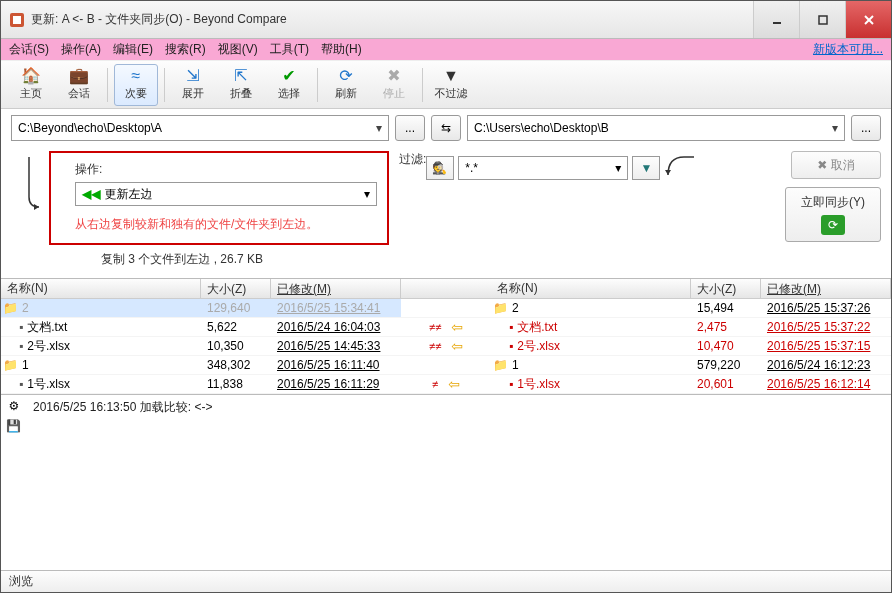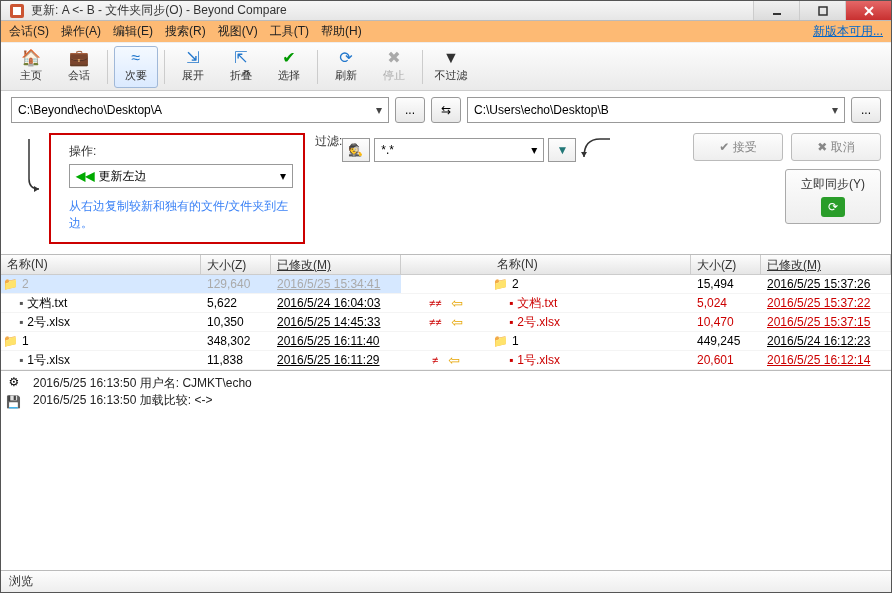--- a/index.html
+++ b/index.html
@@ -1,53 +1,53 @@
 <!DOCTYPE html>
 <html><head>
 <meta charset="utf-8">
 <style>
 * { box-sizing: border-box; margin: 0; padding: 0; font-family: "Microsoft YaHei", "SimSun", Tahoma, sans-serif; font-size: 12px; }
 body { background: #fff; width: 892px; height: 593px; overflow: hidden; border: 1px solid #555; display: flex; flex-direction: column; }
 
 
-.titlebar { height: 20px; background: linear-gradient(#f7f7f7,#e6e6e6); display: flex; align-items: center; padding-left: 8px; border-bottom: 1px solid #bbb; }
+.titlebar { height: 38px; background: linear-gradient(#f7f7f7,#e6e6e6); display: flex; align-items: center; padding-left: 8px; border-bottom: 1px solid #bbb; }
 .titlebar .icon { width: 16px; height: 16px; margin-right: 6px; }
 .titlebar .title { color: #333; flex: 1; }
 .winbtns { display: flex; height: 100%; }
 .winbtn { width: 46px; display: flex; align-items: center; justify-content: center; border-left: 1px solid #ccc; background: linear-gradient(#f0f0f0,#dcdcdc); cursor: pointer; }
 .winbtn.close { background: linear-gradient(#e56767,#c83030); color: #fff; }
 
 
-.menubar { height: 22px; display: flex; align-items: center; padding: 0 8px; color: #222; background: #fdba74; border-bottom: 1px solid #eee; }
+.menubar { height: 22px; display: flex; align-items: center; padding: 0 8px; color: #222; background: #f9a8d4; border-bottom: 1px solid #eee; }
 .menubar span { margin-right: 12px; cursor: default; }
 .menubar .upd { margin-left: auto; color: #0066cc; text-decoration: underline; }
 
 
 .toolbar { height: 48px; display: flex; align-items: center; padding: 2px 6px; background: linear-gradient(#fdfdfd,#eaeaea); border-bottom: 1px solid #ccc; gap: 0; }
 .tbtn { width: 44px; height: 42px; display: flex; flex-direction: column; align-items: center; justify-content: center; margin: 0 2px; border: 1px solid transparent; border-radius: 3px; cursor: pointer; color: #333; }
 .tbtn.active { border-color: #a0b8d8; background: linear-gradient(#f4f9ff,#dbeaff); }
 .tbtn.disabled { color: #aaa; }
 .tbtn .ico { font-size: 16px; line-height: 1; }
 .tbtn .lbl { font-size: 11px; margin-top: 2px; }
 .tsep { width: 1px; height: 34px; background: #ccc; margin: 0 4px; }
 
 
 .pathrow { display: flex; align-items: center; padding: 6px 10px; gap: 6px; background: #fff; }
 .pathbox { flex: 1; height: 26px; border: 1px solid #999; background: #fff; display: flex; align-items: center; padding: 0 6px; position: relative; }
 .pathbox .dd { margin-left: auto; color: #444; }
 .sqbtn { width: 30px; height: 26px; border: 1px solid #999; border-radius: 3px; background: linear-gradient(#fdfdfd,#e8e8e8); display: flex; align-items: center; justify-content: center; cursor: pointer; }
 
 
 .mid { display: flex; padding: 4px 10px 10px 10px; gap: 6px; }
-.opbox { border: 2px solid #c00; padding: 8px 10px 10px 18px; width: 256px; position: relative; }
+.opbox { border: 2px solid #c00; padding: 8px 10px 10px 24px; width: 340px; position: relative; }
 .opbox .lab { color: #333; margin-bottom: 4px; }
 .opsel { height: 24px; border: 1px solid #999; background: #fff; display: flex; align-items: center; padding: 0 6px; margin-bottom: 10px; }
 .opsel .grn { color: #0a0; font-weight: bold; margin-right: 4px; }
 .opsel .dd { margin-left: auto; }
-.opbox .desc { color: #3b82f6; }
+.opbox .desc { color: #ef4444; }
 .copyline { margin: 6px 0 0 52px; color: #333; }
 
 .filterarea { display: flex; align-items: flex-start; gap: 6px; margin-left: 4px; }
 .filterarea .col { display: flex; }
 .filterarea .lab { color: #333; margin-bottom: 4px; }
 .filtrow { display: flex; align-items: center; gap: 4px; }
 .mask { width: 28px; height: 24px; border: 1px solid #999; background: linear-gradient(#fdfdfd,#eee); display:flex; align-items:center; justify-content:center; }
 .filterin { width: 170px; height: 24px; border: 1px solid #999; background: #fff; padding: 0 6px; display:flex; align-items:center; position:relative; }
 .filterin .dd { margin-left:auto; }
 .funnel { width: 28px; height: 24px; border: 1px solid #999; background: linear-gradient(#fdfdfd,#eee); display:flex; align-items:center; justify-content:center; cursor:pointer; }
@@ -202,20 +202,21 @@
   <div>
     <div class="opbox">
       <div class="lab">操作:</div>
       <div class="opsel">
         <span class="grn">◀◀</span>
         <span>更新左边</span>
         <span class="dd">▾</span>
       </div>
       <div class="desc">从右边复制较新和独有的文件/文件夹到左边。</div>
     </div>
+    <div class="copyline">复制 3 个文件到左边 , 26.7 KB</div>
   </div>
 
   <div class="filterarea">
     <div class="col">
       <div class="lab">过滤:</div>
       <div class="filtrow">
         <div class="mask">
             <span>🕵</span>
           </div>
         <div class="filterin">
@@ -228,21 +229,20 @@
         <svg width="40" height="34">
             <path d="M4 24 Q4 6 20 6 L30 6" fill="none" stroke="#333" stroke-width="1.5"></path>
             <path d="M4 24 l-3 -5 l6 0 z" fill="#333"></path>
           </svg>
       </div>
     </div>
   </div>
 
   <div class="rtbuttons">
     <div class="rtrow">
-      <div class="bigbtn">✔ 接受</div>
       <div class="bigbtn">✖ 取消</div>
     </div>
     <div class="syncbtn">
       <span>立即同步(Y)</span>
       <span class="ico">⟳</span>
     </div>
   </div>
 </div>
 
 <div class="gridwrap">
@@ -331,55 +331,54 @@
             <span class="">2</span>
           </div>
           <div class="c cz ">15,494</div>
           <div class="c cm ">2016/5/25 15:37:26</div>
         </div>
         <div class="r">
           <div class="c cn" style="padding-left:18px">
             <span style="color:#c00">▪</span> 
             <span class="red">文档.txt</span>
           </div>
-          <div class="c cz red">5,024</div>
+          <div class="c cz red">2,475</div>
           <div class="c cm red">2016/5/25 15:37:22</div>
         </div>
         <div class="r">
           <div class="c cn" style="padding-left:18px">
             <span style="color:#c00">▪</span> 
             <span class="red">2号.xlsx</span>
           </div>
           <div class="c cz red">10,470</div>
           <div class="c cm red">2016/5/25 15:37:15</div>
         </div>
         <div class="r">
           <div class="c cn" style="padding-left:2px">
             <span class="folder">📁</span> 
             <span class="">1</span>
           </div>
-          <div class="c cz ">449,245</div>
+          <div class="c cz ">579,220</div>
           <div class="c cm ">2016/5/24 16:12:23</div>
         </div>
         <div class="r">
           <div class="c cn" style="padding-left:18px">
             <span style="color:#c00">▪</span> 
             <span class="red">1号.xlsx</span>
           </div>
           <div class="c cz red">20,601</div>
           <div class="c cm red">2016/5/25 16:12:14</div>
         </div>
       </div>
   </div>
 </div>
 
 <div class="logwrap">
   <div class="logicons">
     <span style="cursor:pointer">⚙</span>
     <span style="color:#2266cc;cursor:pointer">💾</span>
   </div>
   <div class="log" id="log">
-      <div class="ln">2016/5/25 16:13:50  用户名: CJMKT\echo</div>
       <div class="ln">2016/5/25 16:13:50  加载比较:  &lt;-&gt;</div>
     </div>
 </div>
 
 <div class="status">浏览</div>
 
 </body></html>

